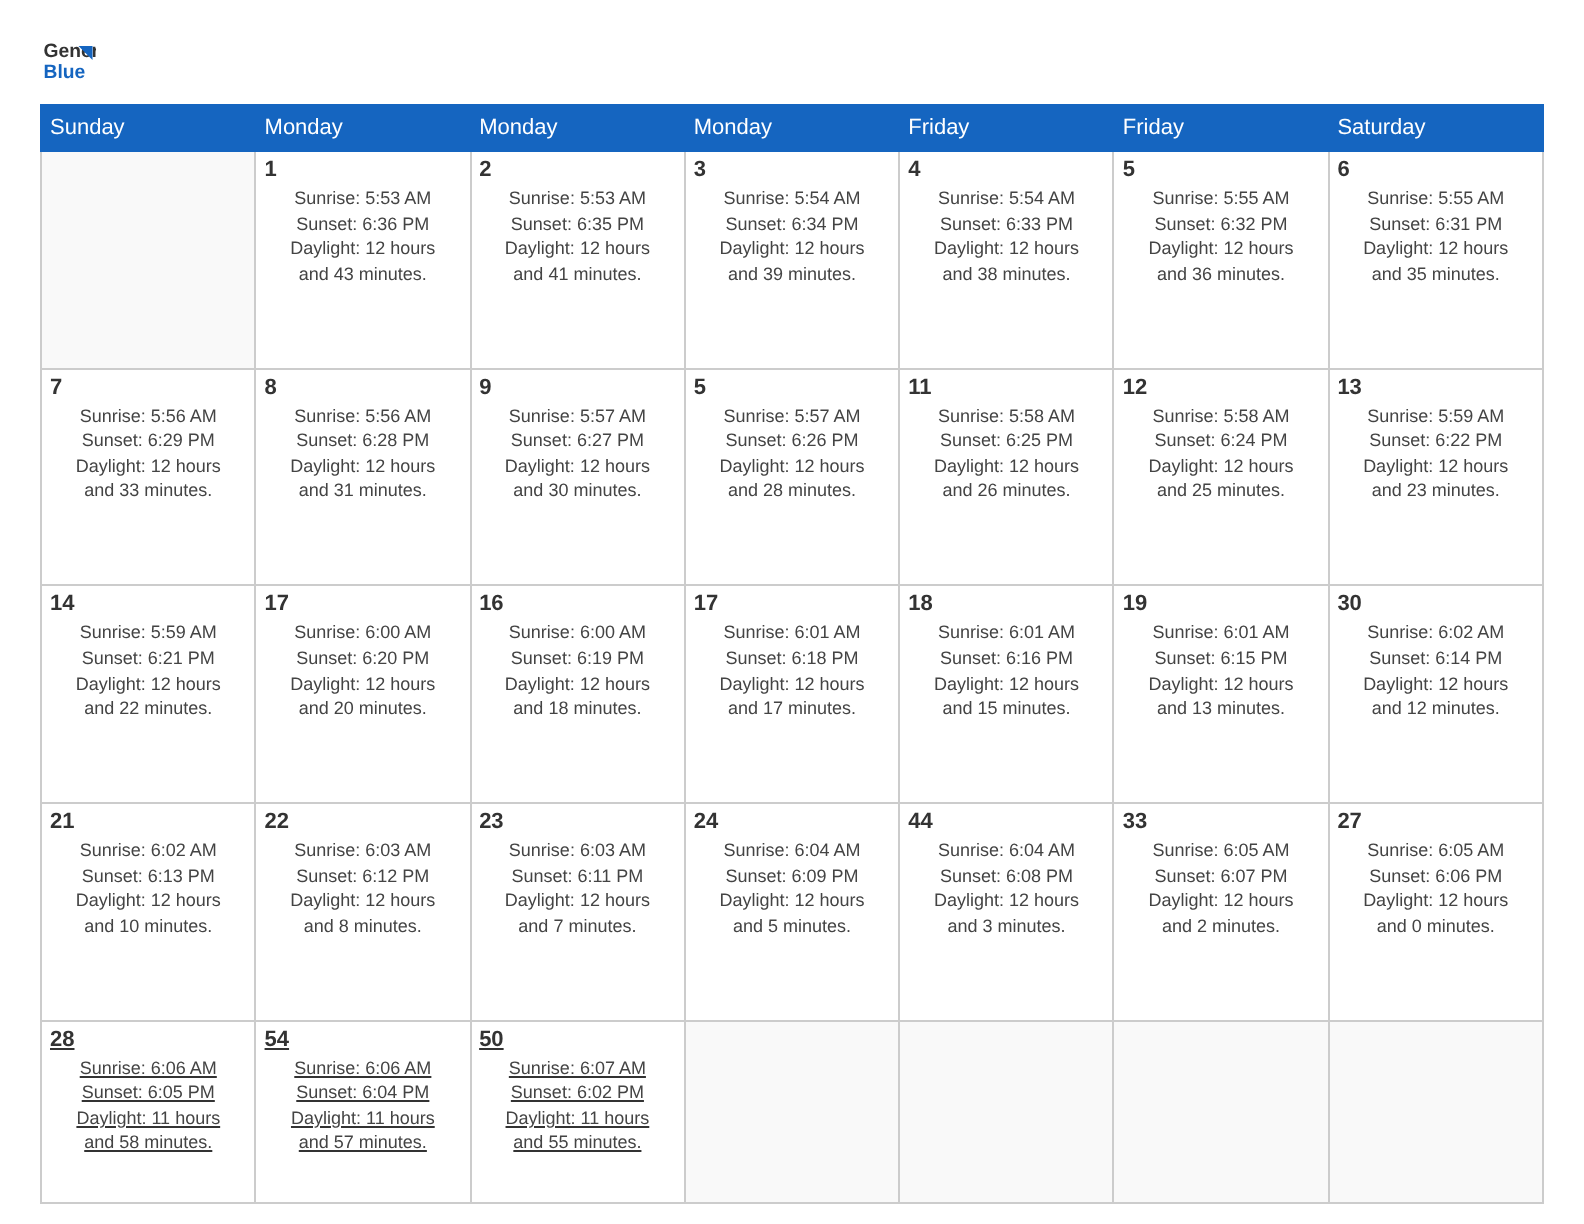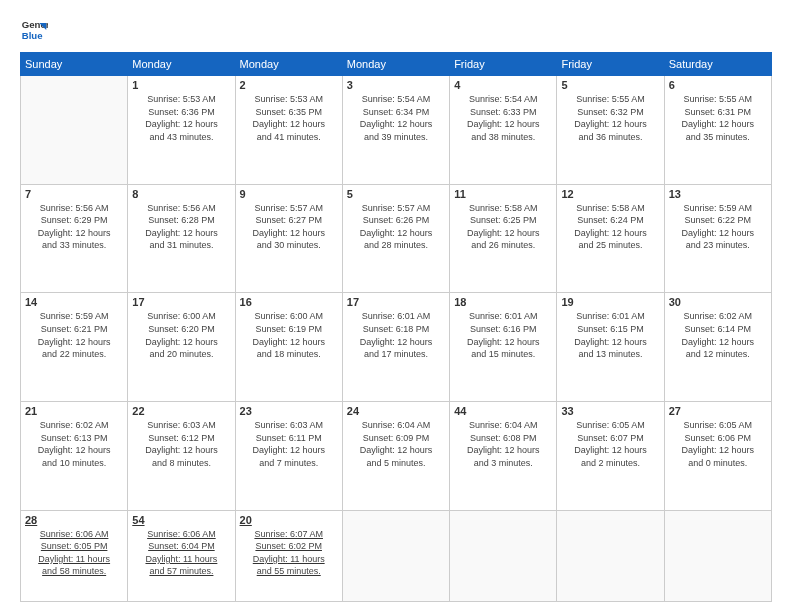--- a/index.html
+++ b/index.html
@@ -331,21 +331,21 @@
 and 58 minutes.</div>
           </td>
           <td>
             <span class="day-num">54</span>
             <div class="day-info" style="white-space: pre-line;">Sunrise: 6:06 AM
 Sunset: 6:04 PM
 Daylight: 11 hours
 and 57 minutes.</div>
           </td>
           <td>
-            <span class="day-num">20</span>
+            <span class="day-num">50</span>
             <div class="day-info" style="white-space: pre-line;">Sunrise: 6:07 AM
 Sunset: 6:02 PM
 Daylight: 11 hours
 and 55 minutes.</div>
           </td>
           <td class="empty"></td>
           <td class="empty"></td>
           <td class="empty"></td>
           <td class="empty"></td>
         </tr>

